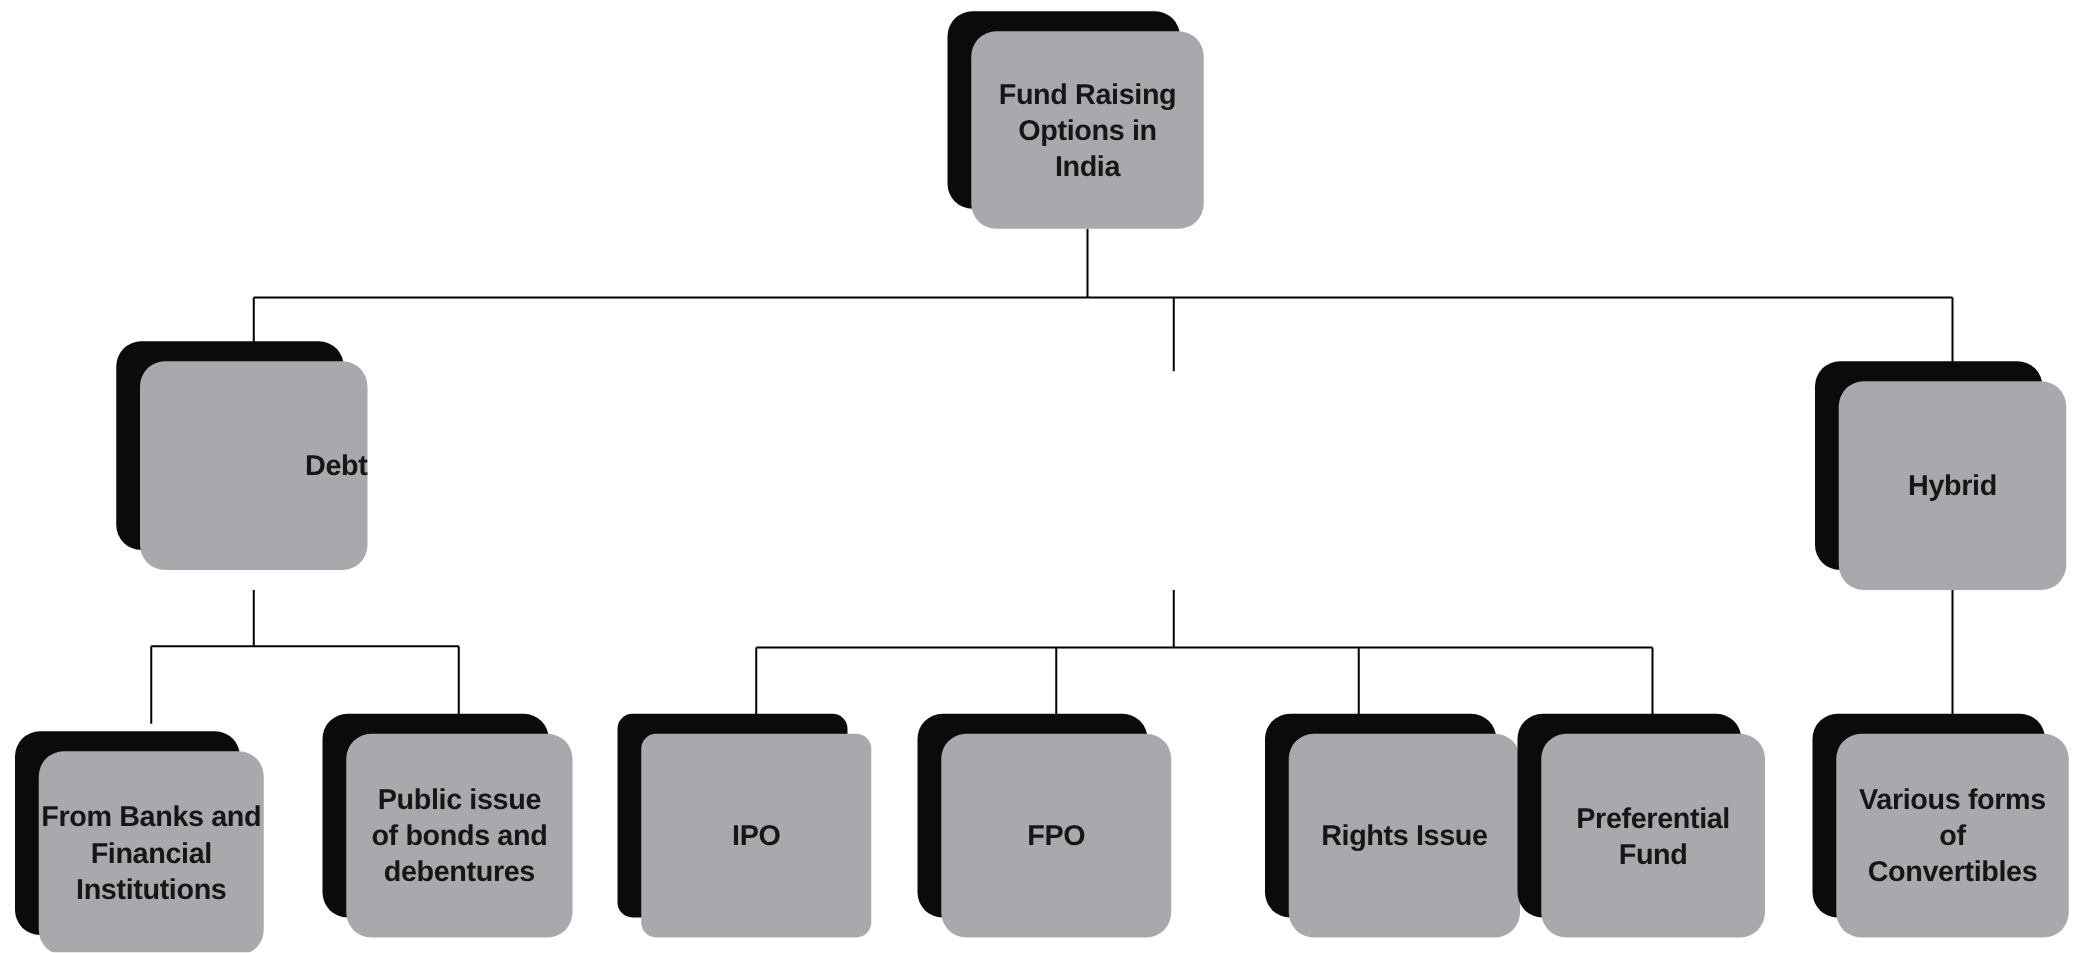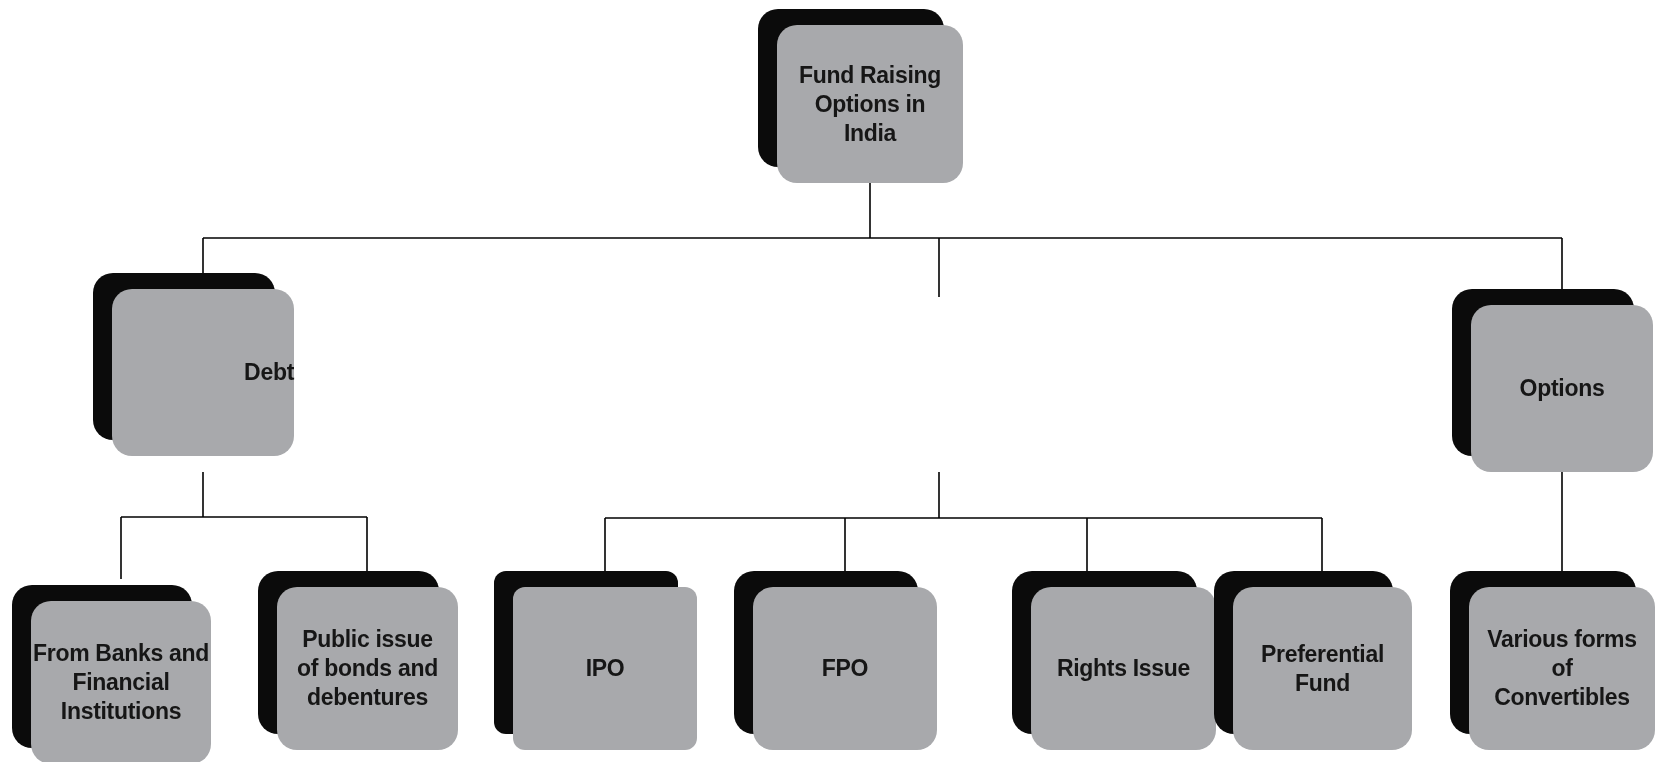--- a/index.html
+++ b/index.html
@@ -94,21 +94,21 @@
 Options in
 India</span>
   </div>
 
   <div class="node" id="node-debt">
     <span class="node-label">Debt</span>
   </div>
 
 
   <div class="node" id="node-hybrid">
-    <span class="node-label">Options</span>
+    <span class="node-label">Hybrid</span>
   </div>
 
   <div class="node" id="node-banks">
     <span class="node-label">From Banks and
 Financial
 Institutions</span>
   </div>
 
   <div class="node" id="node-bonds">
     <span class="node-label">Public issue

